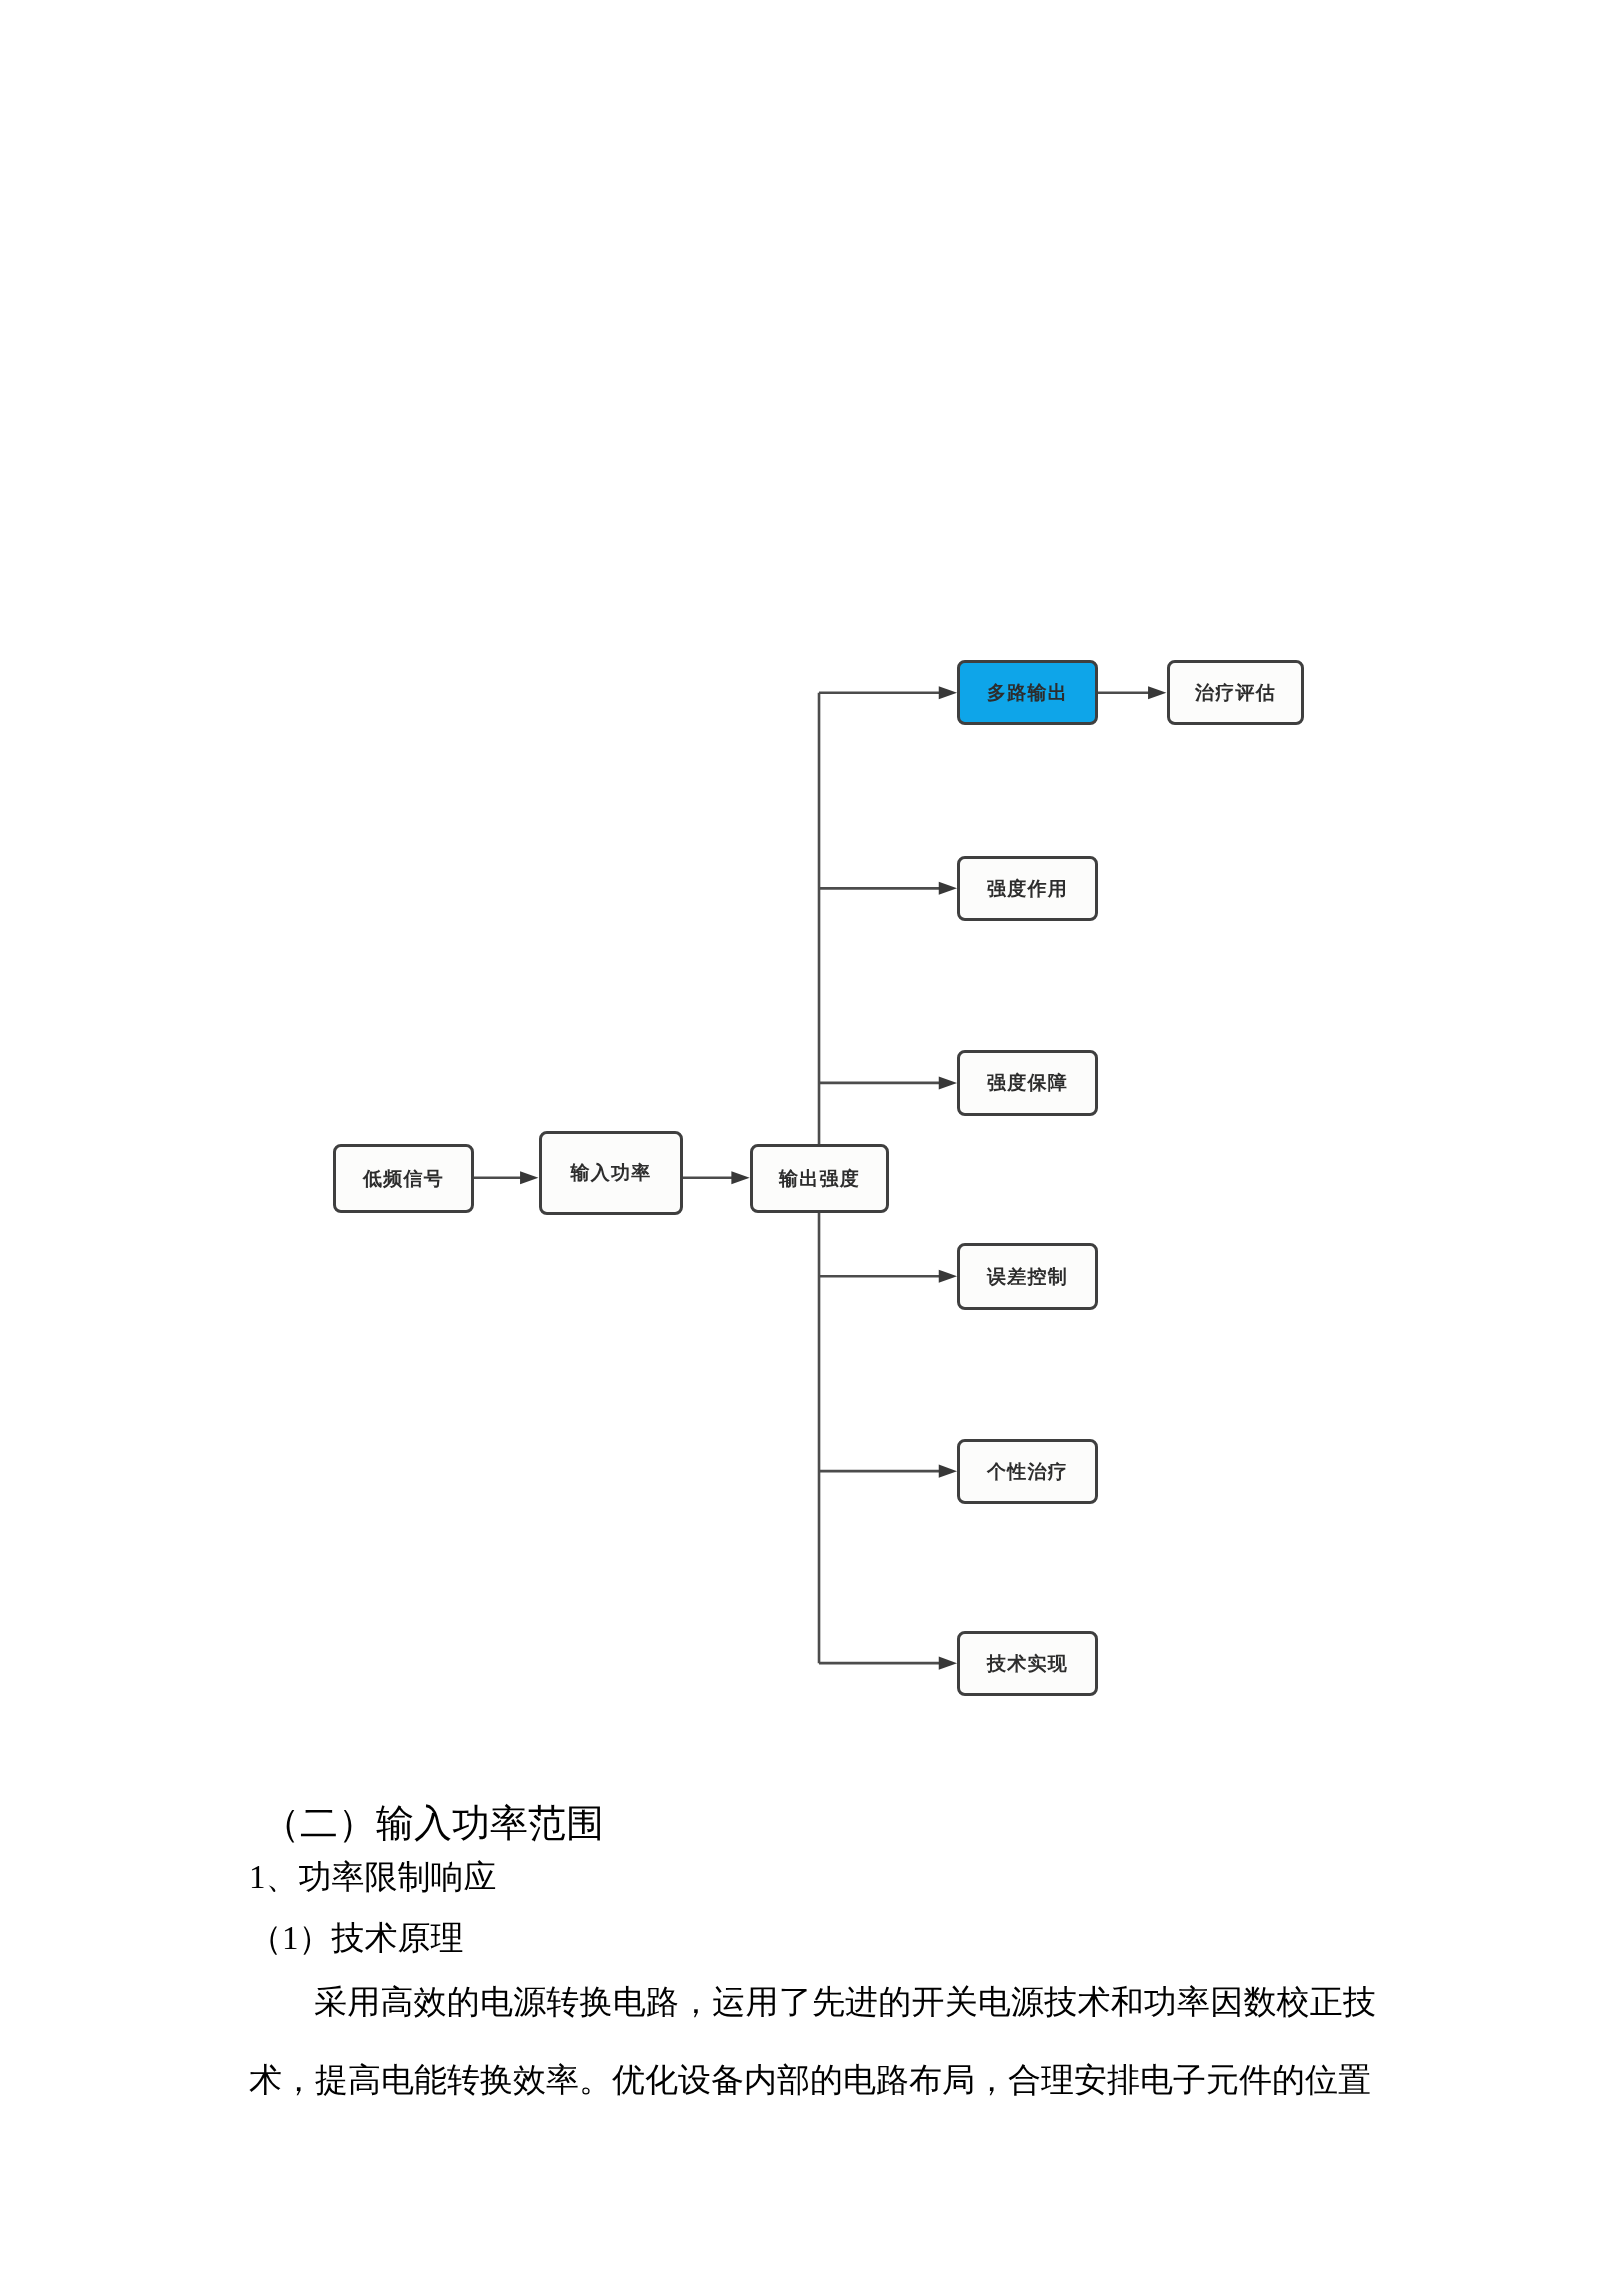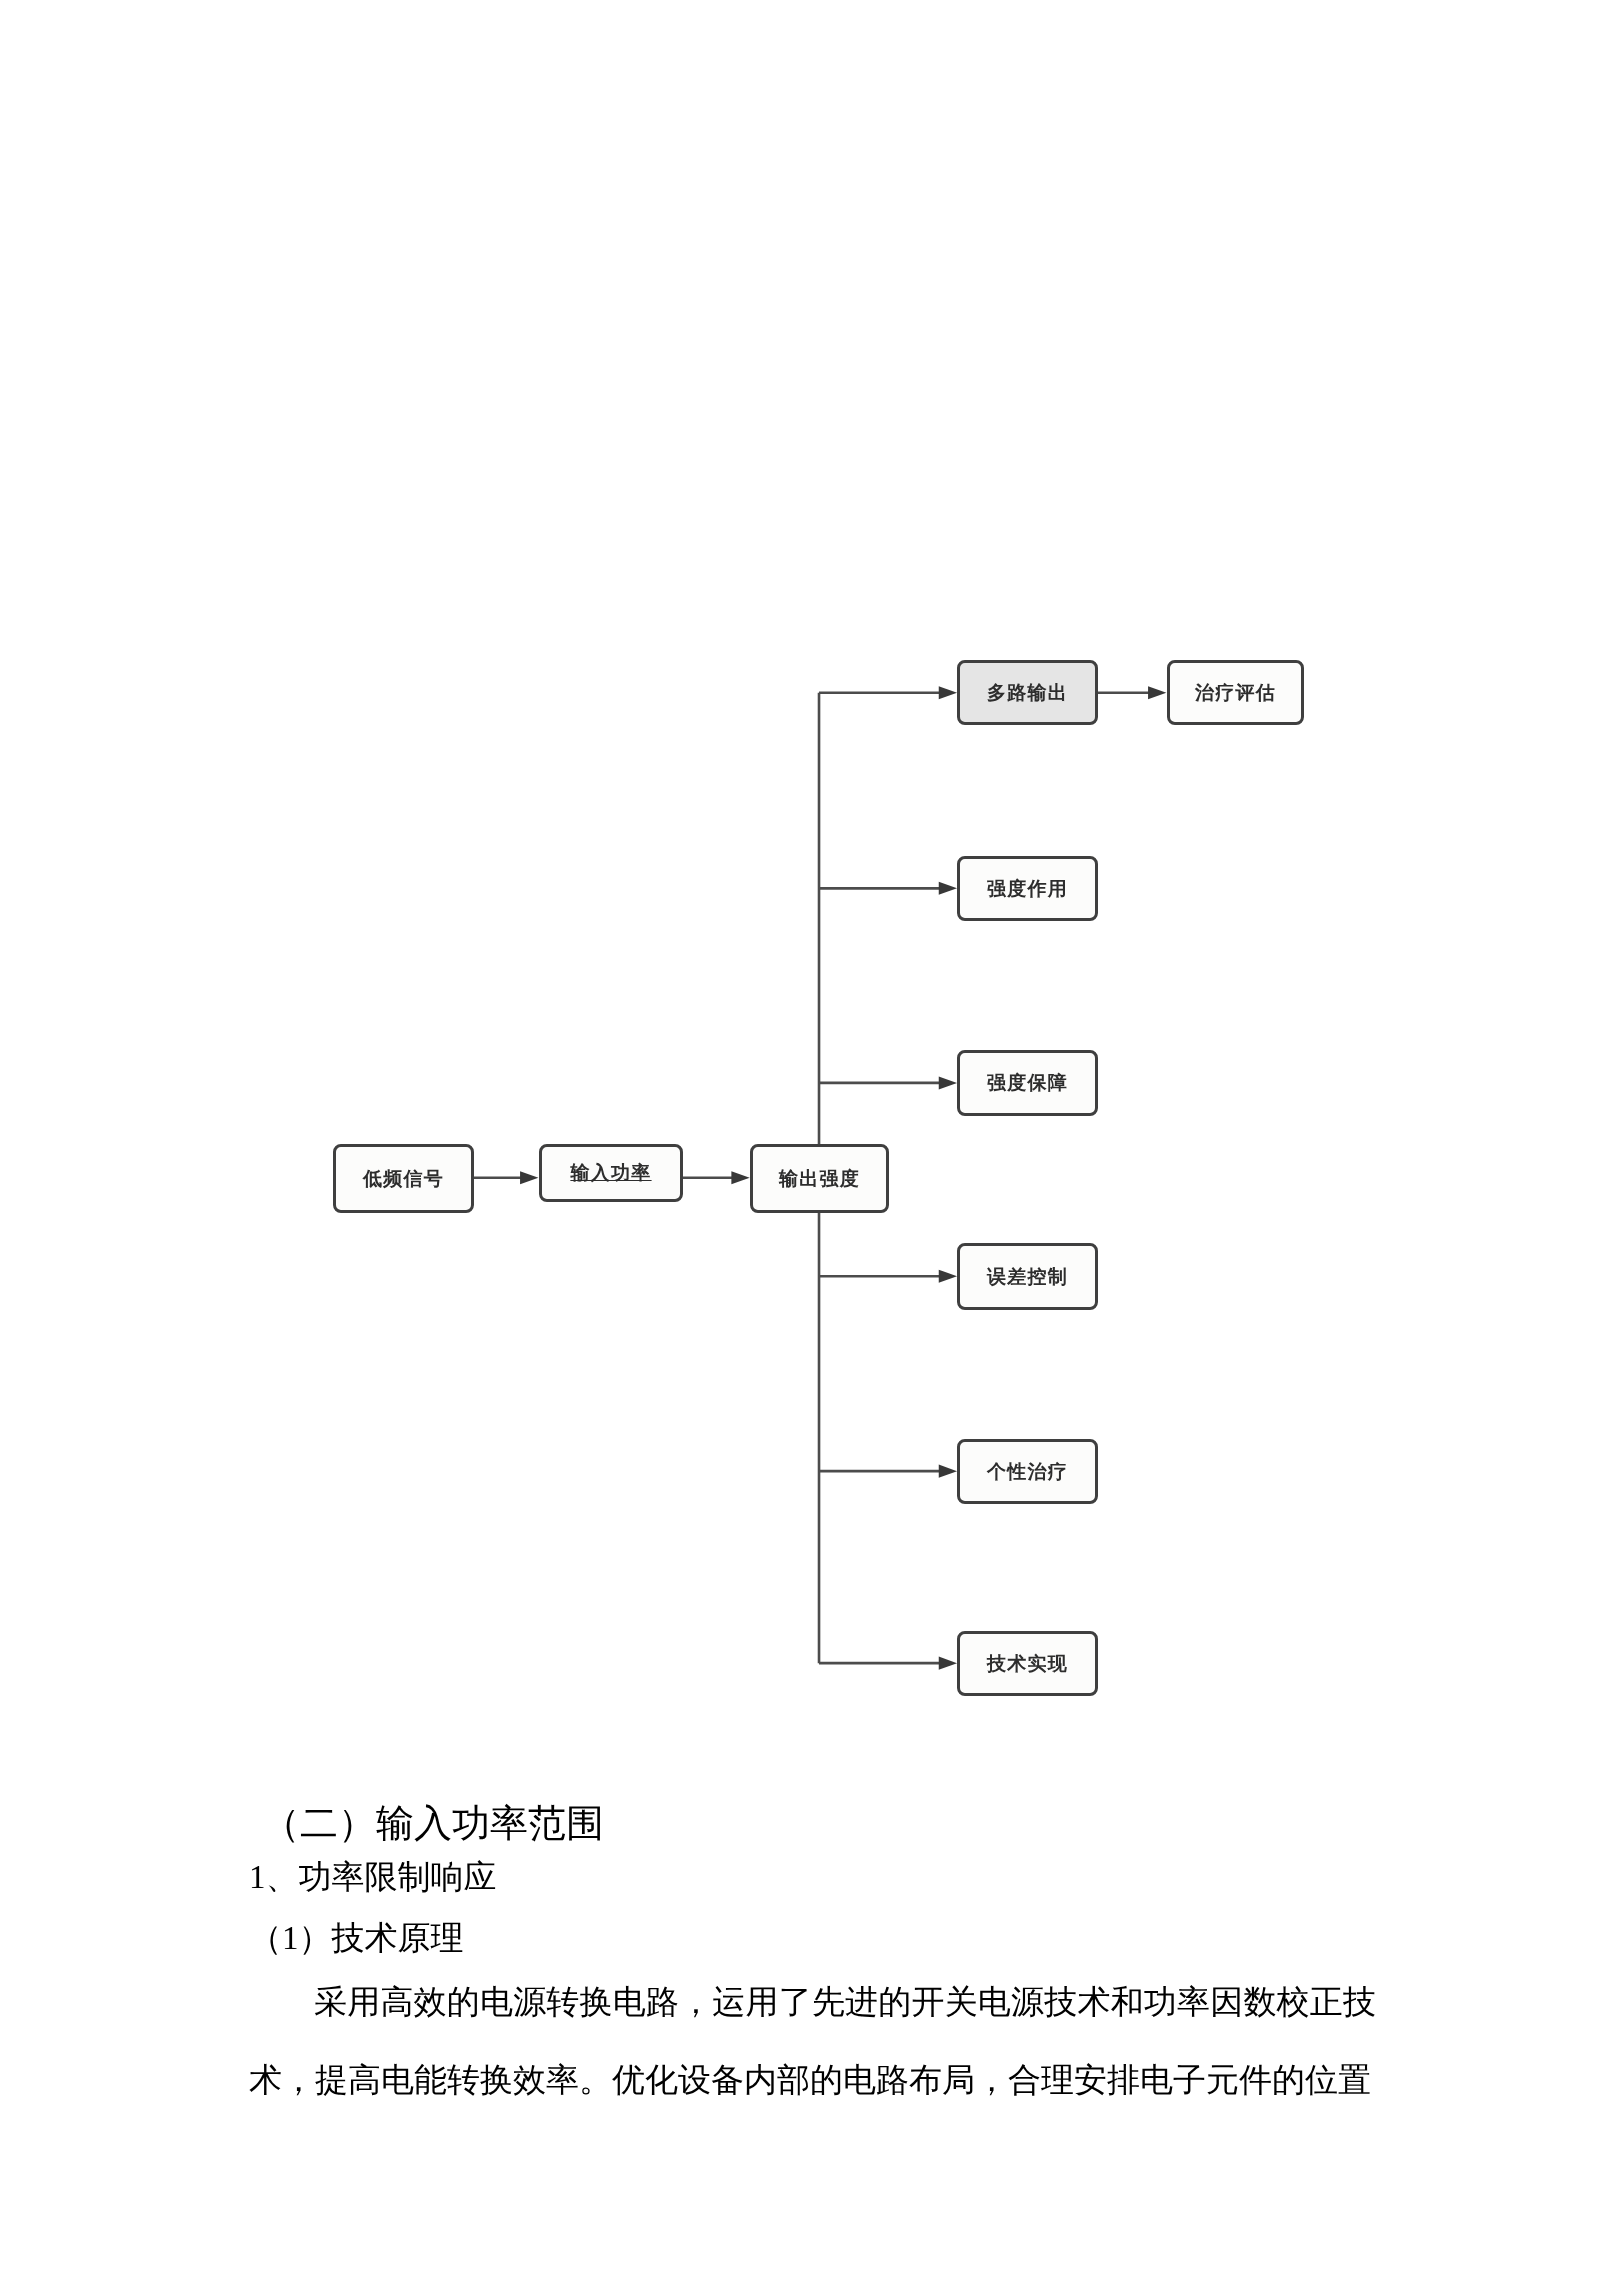--- a/index.html
+++ b/index.html
@@ -110,23 +110,23 @@
         <polygon points="1463,965 1435,955 1435,975" fill="#383838"></polygon>
         <line x1="1252" y1="1263" x2="1439" y2="1263" stroke="#4c4c4c" stroke-width="4"></line>
         <polygon points="1463,1263 1435,1253 1435,1273" fill="#383838"></polygon>
         <line x1="1252" y1="1556.5" x2="1439" y2="1556.5" stroke="#4c4c4c" stroke-width="4"></line>
         <polygon points="1463,1556.5 1435,1546.5 1435,1566.5" fill="#383838"></polygon>
         <line x1="1678" y1="73" x2="1759" y2="73" stroke="#4c4c4c" stroke-width="4"></line>
         <polygon points="1783,73 1755,63 1755,83" fill="#383838"></polygon>
         <line x1="1252" y1="73" x2="1252" y2="1556.5" stroke="#4c4c4c" stroke-width="4"></line>
       </svg>
   <div class="flow-node" style="left: 333px; top: 499px; width: 141px; height: 69px; border-color: rgb(63, 63, 63); background: rgb(252, 252, 251); color: rgb(45, 45, 45);">低频信号</div>
-      <div class="flow-node" style="left: 539px; top: 499px; width: 144px; height: 58px; border-color: rgb(63, 63, 63); background: rgb(252, 252, 251); color: rgb(45, 45, 45); text-decoration: underline;">输入功率</div>
+      <div class="flow-node" style="left: 539px; top: 486px; width: 144px; height: 84px; border-color: rgb(63, 63, 63); background: rgb(252, 252, 251); color: rgb(45, 45, 45);">输入功率</div>
       <div class="flow-node" style="left: 750px; top: 499px; width: 139px; height: 69px; border-color: rgb(63, 63, 63); background: rgb(252, 252, 251); color: rgb(45, 45, 45);">输出强度</div>
-      <div class="flow-node" style="left: 957px; top: 15px; width: 141px; height: 65px; border-color: rgb(63, 63, 63); background: #e5e5e5; color: rgb(45, 45, 45);">多路输出</div>
+      <div class="flow-node" style="left: 957px; top: 15px; width: 141px; height: 65px; border-color: rgb(63, 63, 63); background: #0ea5e9; color: rgb(45, 45, 45);">多路输出</div>
       <div class="flow-node" style="left: 1167px; top: 15px; width: 137px; height: 65px; border-color: rgb(63, 63, 63); background: rgb(252, 252, 251); color: rgb(45, 45, 45);">治疗评估</div>
       <div class="flow-node" style="left: 957px; top: 211px; width: 141px; height: 65px; border-color: rgb(63, 63, 63); background: rgb(252, 252, 251); color: rgb(45, 45, 45);">强度作用</div>
       <div class="flow-node" style="left: 957px; top: 405px; width: 141px; height: 66px; border-color: rgb(63, 63, 63); background: rgb(252, 252, 251); color: rgb(45, 45, 45);">强度保障</div>
       <div class="flow-node" style="left: 957px; top: 598px; width: 141px; height: 67px; border-color: rgb(63, 63, 63); background: rgb(252, 252, 251); color: rgb(45, 45, 45);">误差控制</div>
       <div class="flow-node" style="left: 957px; top: 794px; width: 141px; height: 65px; border-color: rgb(63, 63, 63); background: rgb(252, 252, 251); color: rgb(45, 45, 45);">个性治疗</div>
       <div class="flow-node" style="left: 957px; top: 986px; width: 141px; height: 65px; border-color: rgb(63, 63, 63); background: rgb(252, 252, 251); color: rgb(45, 45, 45);">技术实现</div>
     </div>
 
   <h2 class="section-heading">（二）输入功率范围</h2>
 

